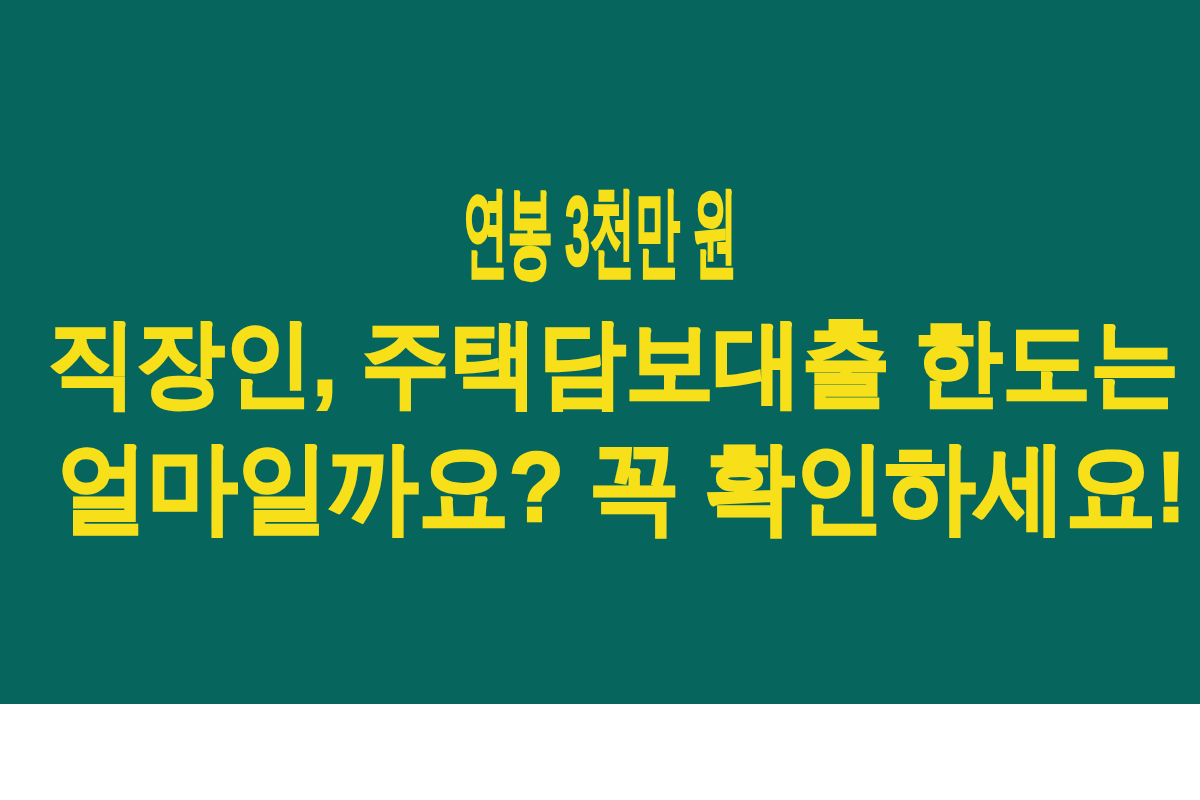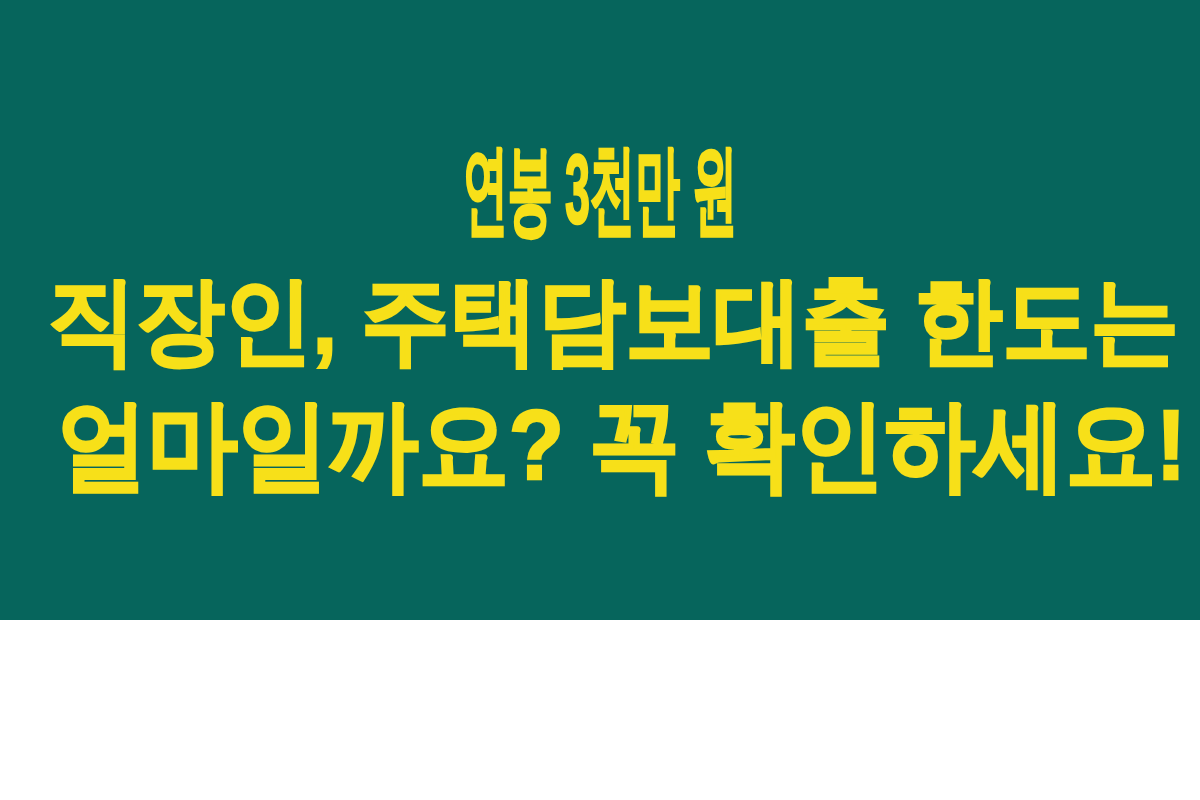--- a/index.html
+++ b/index.html
@@ -10,21 +10,21 @@
   body {
     width: 1200px;
     height: 800px;
     overflow: hidden;
     font-family: "Liberation Sans", "DejaVu Sans", sans-serif;
   }
 
   #canvas {
     position: relative;
     width: 1200px;
-    height: 620px;
+    height: 704px;
     background: #06655C;
     display: flex;
     align-items: center;
     justify-content: center;
     box-sizing: border-box;
     user-select: none;
   }
 
   #headline {
     width: 100%;

